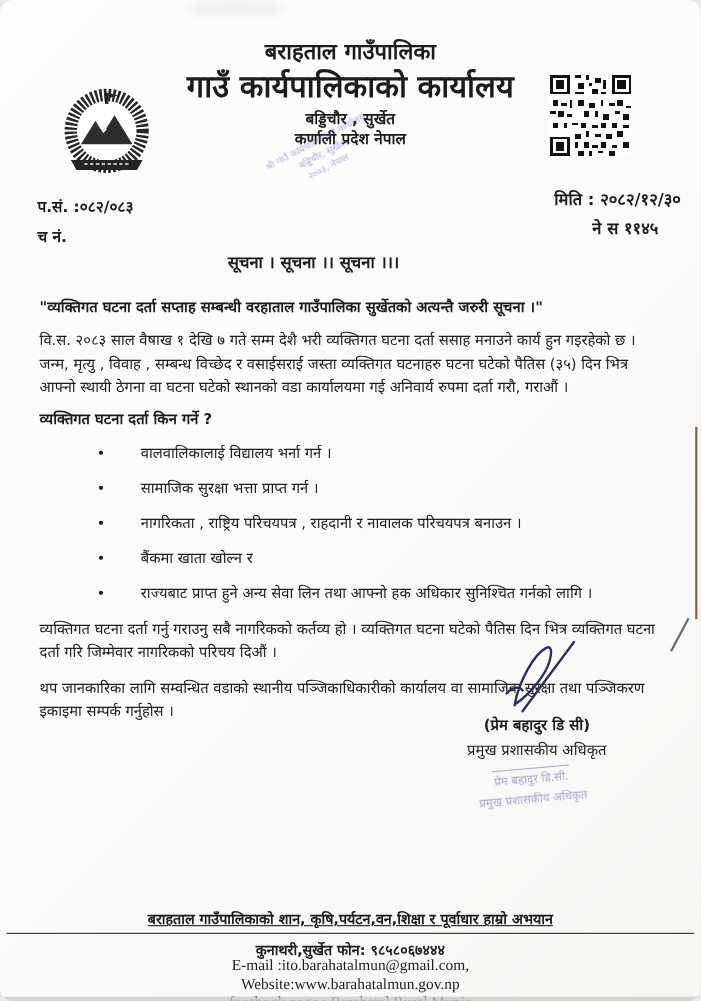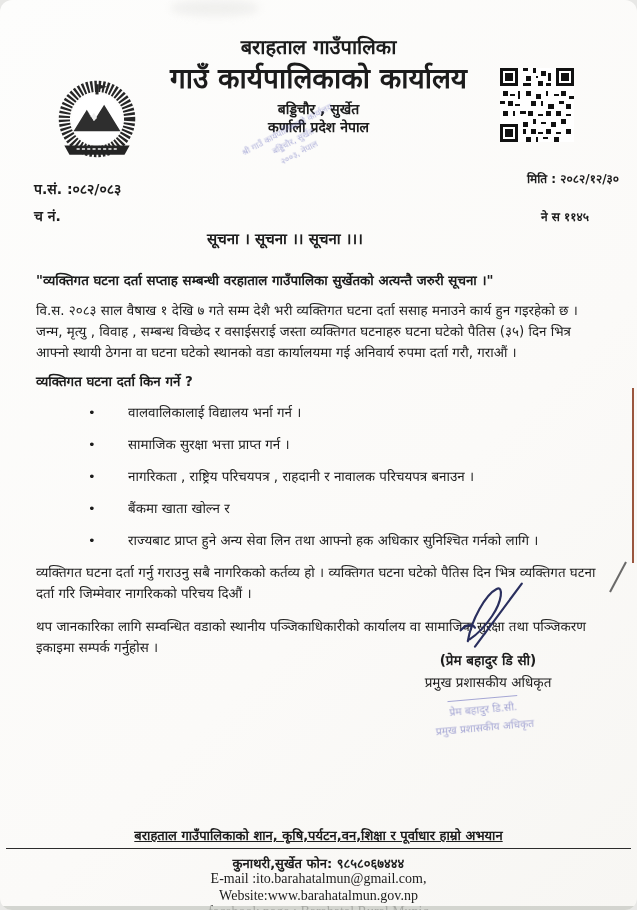--- a/index.html
+++ b/index.html
@@ -19,22 +19,22 @@
   .t-prov{font-size:14px;font-weight:bold;margin-top:2px;}
   .qr{position:absolute;left:500px;top:66px;width:74px;height:78px;}
   .header-stamp{
     position:absolute;left:218px;top:122px;width:150px;
     transform:rotate(-28deg);opacity:.5;color:#5f63b8;
     font-size:8.5px;text-align:center;line-height:1.5;filter:blur(.4px);
     pointer-events:none;
   }
   
   .meta-left{position:absolute;left:34px;top:176px;font-size:14px;font-weight:bold;line-height:1.9;}
-  .meta-right{position:absolute;right:18px;top:170px;font-size:12px;font-weight:bold;text-align:left;}
-  .meta-regno{margin-top:21px;margin-left:14px;font-weight:bold;}
+  .meta-right{position:absolute;right:18px;top:170px;font-size:15px;font-weight:bold;text-align:center;}
+  .meta-regno{margin-top:7px;margin-left:14px;font-weight:bold;}
   
   .subject{position:absolute;left:0;top:228px;width:570px;text-align:center;font-size:15px;font-weight:bold;}
   .content{position:absolute;left:36px;top:270px;width:566px;font-size:13.4px;line-height:21px;}
   .headline{font-weight:bold;margin-bottom:9px;}
   .para{margin:0 1px 6px 0;text-align:left;}
   .why-heading{font-weight:bold;margin:8px 0 10px 0;}
   ul.bullets{list-style:none;margin:0 0 8px 0;padding:0;}
   ul.bullets li{display:flex;margin:0 0 11px 0;}
   .dot{width:10px;margin-left:52px;margin-right:30px;font-size:13px;}
   .para-gap{margin-top:12px;}

